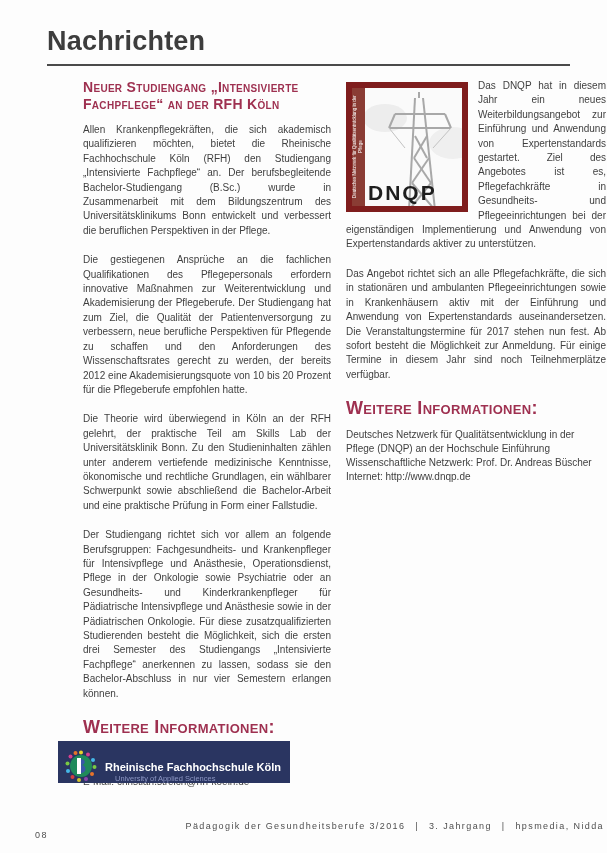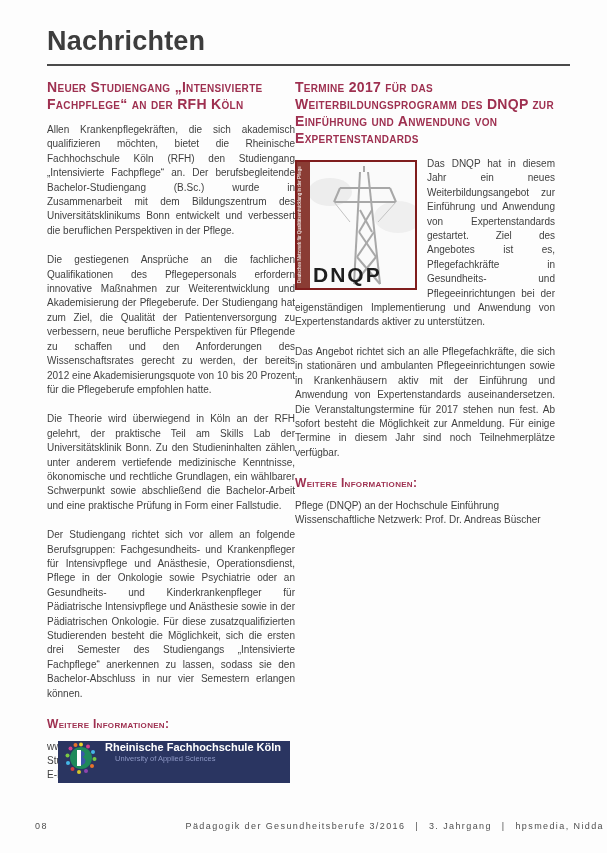--- a/index.html
+++ b/index.html
@@ -18,55 +18,55 @@
     font-weight:600;
     color:#3d3d3d;
     letter-spacing:0.2px;
     margin:0 0 7px 0;
   }
   .title-rule{
     border:none;
     border-top:2px solid #4a4a4a;
     margin:0 0 13px 0;
   }
-  .columns{display:flex;}
+  .columns{display:flex;gap:15px;margin-left:36px;}
   .col-left{width:248px;flex:0 0 248px;}
   .col-right{width:260px;flex:0 0 260px;}
   .article-heading{
     font-variant:small-caps;
     font-weight:600;
     font-size:14px;
     line-height:17px;
     color:#9e3050;
     letter-spacing:0.3px;
     margin:0 0 10px 0;
   }
   .info-heading{
     font-variant:small-caps;
     font-weight:600;
-    font-size:12px;
+    font-size:18px;
     color:#9e3050;
     letter-spacing:0.3px;
     margin:16px 0 9px 0;
   }
   p.body{
     font-size:10px;
     line-height:14.4px;
     text-align:justify;
     margin:0 0 15px 0;
   }
   .info-lines div{
     font-size:10px;
     line-height:14px;
   }
   
   .dnqp-figure{
     float:left;
     width:122px;height:130px;
-    border:2px solid #7f1d1d;
+    border:6px solid #7f1d1d;
     background:#ffffff;
     margin:3px 10px 4px 0;
     display:flex;
     box-sizing:border-box;
     justify-content:space-between;
   }
   .dnqp-strip{
     width:13px;
     background:#8a3c34;
     color:#ffffff;
@@ -87,36 +87,36 @@
     letter-spacing:2px;
     color:#1e1e1e;
   }
   
   .rfh-banner{
     position:absolute;
     left:58px;top:741px;
     width:232px;height:42px;
     background:#2a3561;
     display:flex;
-    align-items:flex-start;
+    align-items:flex-end;
     box-sizing:border-box;
     padding-left:6px;
   }
   .rfh-text{margin-left:7px;}
   .rfh-name{color:#ffffff;font-weight:bold;font-size:11px;line-height:13px;}
   .rfh-sub{color:#8d97c4;font-size:7.5px;line-height:9px;margin-left:10px;}
   
   .footer{
     position:absolute;
     left:0;right:0;bottom:22px;
     font-size:9px;
     letter-spacing:1.4px;
     color:#4f4f4f;
   }
-  .footer-page{position:absolute;left:35px;top:0;}
+  .footer-page{position:absolute;left:35px;top:9px;}
   .footer-center{
     text-align:right;
     padding-left:145px;
     white-space:nowrap;
   }
   .footer-center span{margin:0 3px;}
 </style>
 </head>
 <body>
 
@@ -136,21 +136,20 @@
 
       <h3 class="info-heading">Weitere Informationen:</h3>
       <div class="info-lines">
         <div>www.rfh-koeln.de</div>
         <div>Studienberater Christian Streich M.A.</div>
         <div>E-Mail: christian.streich@rfh-koeln.de</div>
       </div>
     </div>
 
     <div class="col-right">
-      <h2 class="article-heading">Termine 2017 für das Weiterbildungsprogramm des DNQP zur Einführung und Anwendung von Expertenstandards</h2>
 
       <div class="dnqp-figure">
         <div class="dnqp-strip">Deutsches Netzwerk für Qualitätsentwicklung in der Pflege</div>
         <div class="dnqp-main">
           <svg width="108" height="128" viewBox="0 0 108 128">
             <rect x="0" y="0" width="108" height="128" fill="#fafafa"></rect>
             <ellipse cx="20" cy="30" rx="22" ry="14" fill="#ededed"></ellipse>
             <ellipse cx="88" cy="55" rx="24" ry="16" fill="#efefef"></ellipse>
             <g stroke="#a8a8a8" stroke-width="2" fill="none">
               <line x1="44" y1="122" x2="50" y2="10"></line>
@@ -174,22 +173,24 @@
           </svg>
           <div class="dnqp-label">DNQP</div>
         </div>
       </div>
 
       <p class="body">Das DNQP hat in diesem Jahr ein neues Weiterbildungsangebot zur Einführung und Anwendung von Expertenstandards gestartet. Ziel des Angebotes ist es, Pflegefachkräfte in Gesundheits- und Pflegeeinrichtungen bei der eigenständigen Implementierung und Anwendung von Expertenstandards aktiver zu unterstützen.</p>
       <p class="body">Das Angebot richtet sich an alle Pflegefachkräfte, die sich in stationären und ambulanten Pflegeeinrichtungen sowie in Krankenhäusern aktiv mit der Einführung und Anwendung von Expertenstandards auseinandersetzen. Die Veranstaltungstermine für 2017 stehen nun fest. Ab sofort besteht die Möglichkeit zur Anmeldung. Für einige Termine in diesem Jahr sind noch Teilnehmerplätze verfügbar.</p>
 
       <h3 class="info-heading">Weitere Informationen:</h3>
       <div class="info-lines">
+        <div>Deutsches Netzwerk für Qualitätsentwicklung in der</div>
         <div>Pflege (DNQP) an der Hochschule Einführung</div>
         <div>Wissenschaftliche Netzwerk: Prof. Dr. Andreas Büscher</div>
+        <div>Internet: http://www.dnqp.de</div>
       </div>
     </div>
   </div>
 
   <div class="rfh-banner">
     <svg width="34" height="34" viewBox="0 0 34 34">
       <circle cx="17" cy="17" r="11" fill="#1f8a5a"></circle>
       <path d="M13 9 L13 25 L17 25 L17 9 Z" fill="#ffffff"></path>
       <path d="M17 10 C22 10 22 16 17 16 C23 16 23 24 17 24 Z" fill="#3a57a8"></path>
       <circle cx="17" cy="3.5" r="2" fill="#e8d32a"></circle>

